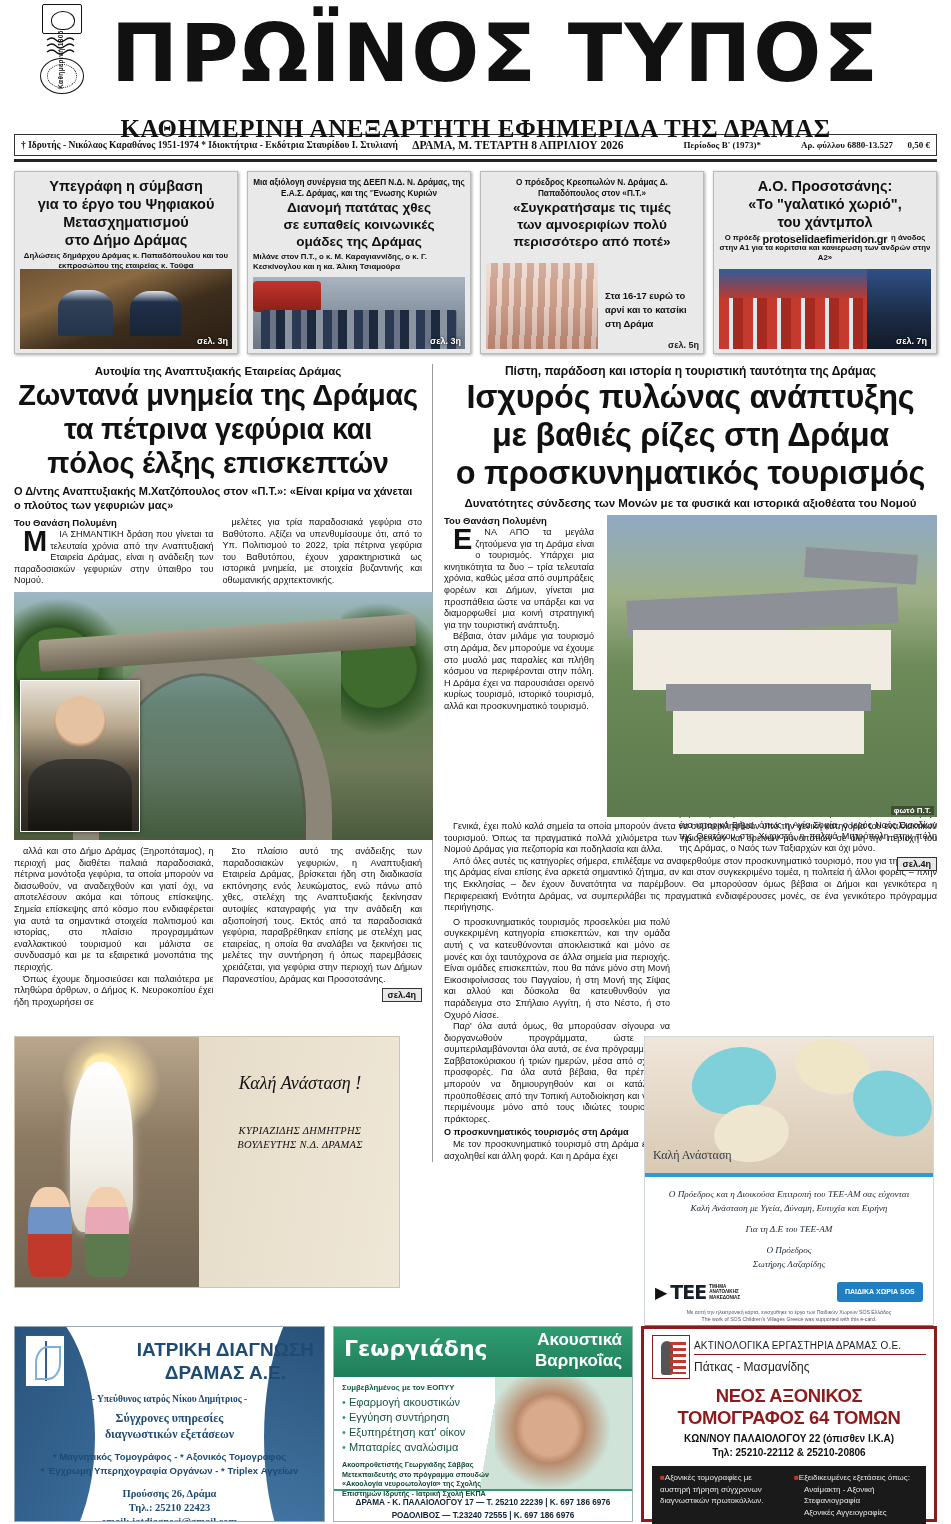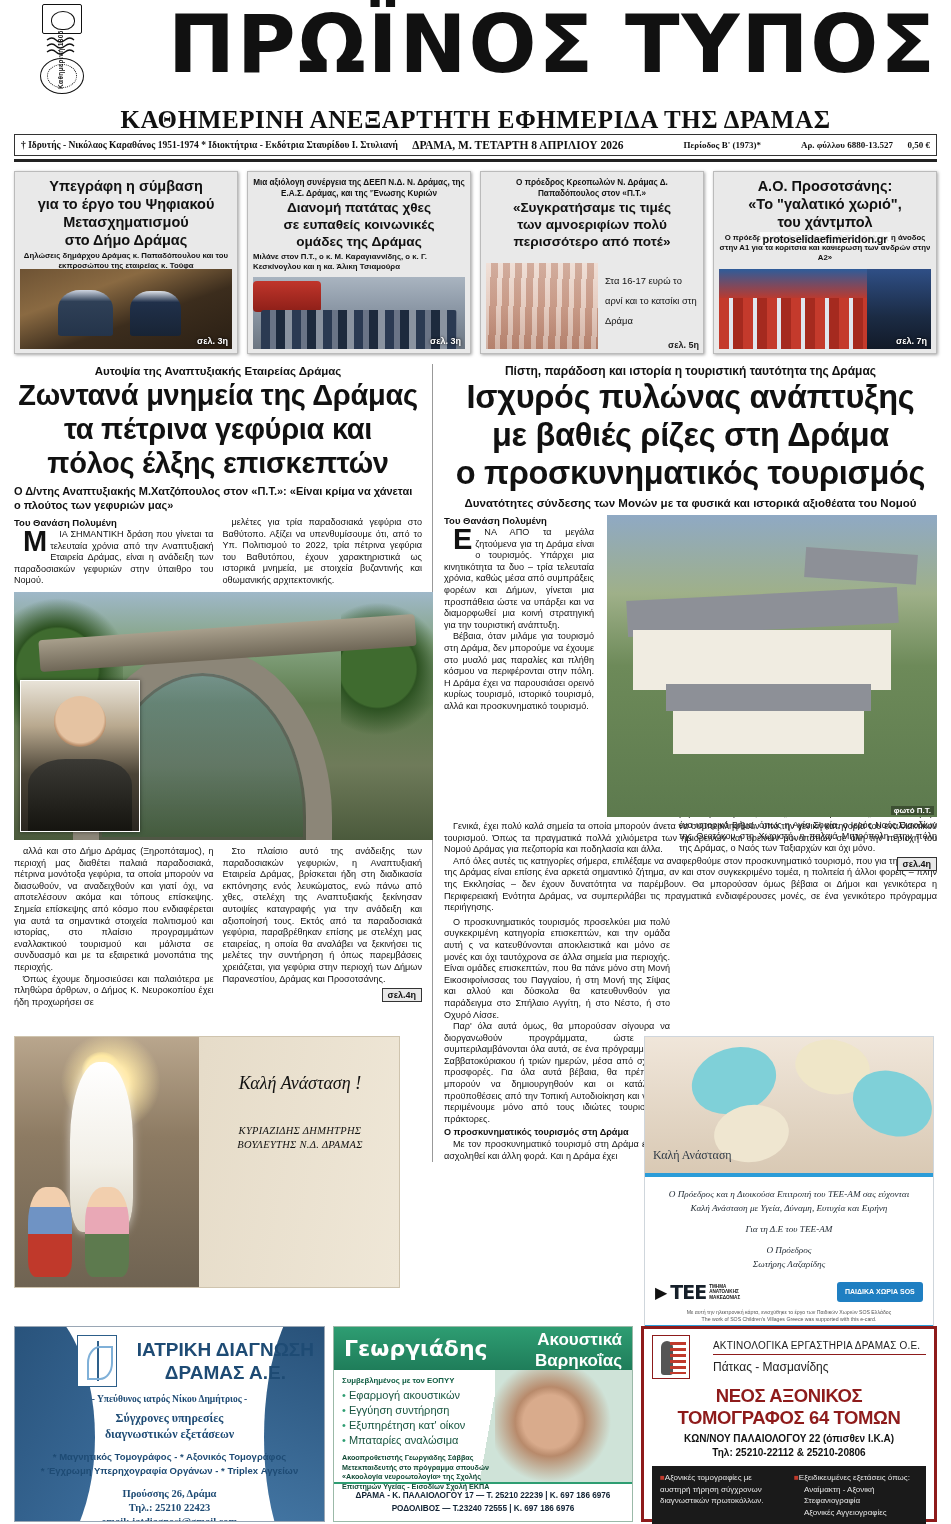--- a/index.html
+++ b/index.html
@@ -40,24 +40,24 @@
     content:""; position:absolute; left:6px; top:5px; right:6px; bottom:5px;
     border:1px dotted #111; border-radius:50%;
   }
   .stamp-vert {
     position: absolute; left: -14px; top: 52px; width: 76px;
     transform: rotate(-90deg); transform-origin: center;
     font-size: 6.5px; letter-spacing: .4px; font-weight: bold; white-space: nowrap;
     text-align: center;
   }
   .paper-title {
-    text-align: right; font-weight: bold; letter-spacing: 2px;
+    text-align: center; font-weight: bold; letter-spacing: 2px;
     font-size: 80px; line-height: 86px; padding-left: 40px;
     font-family: "DejaVu Sans", sans-serif;
-    margin: 0; padding-top: 2px;
+    margin: 0; padding-top: 11px;
   }
   .paper-sub {
     text-align: center; font-family: "Liberation Serif", serif;
     font-weight: bold; font-size: 25px; letter-spacing: .6px;
     margin-top: 18px;
   }
 
   
   .infobar {
     border: 1px solid #333; height: 22px; margin-top: 8px;
@@ -259,53 +259,53 @@
 
   
   .ad-row-bot { display: flex; gap: 8px; margin-top: 8px; height: 196px; }
   .ad1 { flex: 0 0 311px; border:1px solid #9aa7b5; background:#fff; position:relative; overflow:hidden;
          padding: 8px 10px; font-family:"Liberation Serif",serif; text-align:center;}
   .ad1:before{content:"";position:absolute;left:-70px;top:-30px;width:150px;height:280px;
      background:linear-gradient(120deg,#21486e,#3d6f9e);border-radius:50%;}
   .ad1:after{content:"";position:absolute;right:-60px;top:-40px;width:120px;height:300px;
      background:linear-gradient(200deg,#21486e,#4a7fae);border-radius:50%;}
   .ad1-inner{position:relative;z-index:2;}
-  .ad1-head{display:flex;align-items:center;justify-content:flex-end;gap:20px;}
+  .ad1-head{display:flex;align-items:center;justify-content:space-between;gap:20px;}
   .caduceus{width:40px;height:52px;border:1.4px solid #2d5f8a;position:relative;background:#fff;}
   .caduceus:before{content:"";position:absolute;left:50%;top:5px;bottom:5px;width:2px;background:#2d5f8a;}
   .caduceus:after{content:"";position:absolute;left:9px;top:10px;width:22px;height:30px;
      border:2px solid #7fb0d8;border-radius:50% 0 50% 0;}
   .ad1-title{font-family:"Liberation Sans",sans-serif;font-weight:bold;font-size:19px;color:#1e4b74;line-height:23px;}
   .ad1-doc{font-size:9.5px;font-weight:bold;color:#1e4b74;margin-top:7px;}
   .ad1-serv{font-size:12px;font-weight:bold;color:#1e4b74;line-height:16px;margin-top:6px;}
   .ad1-list{font-size:9.5px;font-weight:bold;color:#1e4b74;line-height:14px;margin-top:8px;
     font-family:"Liberation Sans",sans-serif;}
   .ad1-contact{font-size:10.5px;font-weight:bold;color:#1e4b74;line-height:14px;margin-top:9px;}
 
   .ad2 { flex: 0 0 300px; border:1px solid #9bb9a8; background:#fff; position:relative; overflow:hidden;}
-  .ad2-top{height:43px;background:linear-gradient(180deg,#2e9d72,#1f7d5a);position:relative;}
+  .ad2-top{height:50px;background:linear-gradient(180deg,#2e9d72,#1f7d5a);position:relative;}
   .ad2-brand{position:absolute;left:10px;top:9px;color:#fff;font-size:22px;font-weight:bold;
     font-family:"DejaVu Sans",sans-serif;}
   .ad2-right{position:absolute;right:10px;top:2px;color:#fff;font-size:17px;font-weight:bold;
     text-align:right;line-height:21px;}
   .ad2-mid{position:relative;height:112px;padding:6px 8px;
     background:linear-gradient(100deg,#ffffff 0 52%, #cfe3d8 52% 100%);}
   .ad2-eopyy{font-size:7.8px;font-weight:bold;color:#0f5c42;}
   .ad2-ul{list-style:none;margin:3px 0 0;padding:0;}
   .ad2-ul li{font-size:11px;color:#17543f;line-height:15px;}
   .ad2-ul li:before{content:"\2022  ";color:#2e9d72;}
   .ad2-fine{font-size:7.2px;font-weight:bold;color:#124a36;line-height:9.5px;margin-top:5px;}
   .ad2-ear{position:absolute;right:0;top:0;width:46%;height:100%;
     background:radial-gradient(circle at 40% 46%, #d9ab8c 0 26%, #b88a6b 34%, #cfe3d8 60%);}
   .ad2-bot{border-top:2px solid #2e9d72;text-align:center;font-size:8.2px;font-weight:bold;
     color:#123;line-height:13px;padding:5px 4px;}
 
   .ad3 { flex: 1 1 auto; border:3px solid #8e1b1b; background:#fff; position:relative;
          padding:6px 8px; text-align:center;}
-  .ad3-head{display:flex;align-items:center;gap:23px;}
+  .ad3-head{display:flex;align-items:center;gap:4px;}
   .ad3-icon{width:38px;height:44px;border:1.4px solid #8e1b1b;position:relative;flex:0 0 38px;}
   .ad3-icon:before{content:"";position:absolute;left:8px;top:5px;width:12px;height:34px;
     background:#555;border-radius:6px 6px 3px 3px;}
   .ad3-icon:after{content:"";position:absolute;right:3px;top:6px;width:16px;height:32px;
     background:repeating-linear-gradient(180deg,#c0392b 0 3px,transparent 3px 6px);}
   .ad3-h1{font-size:10px;color:#222;letter-spacing:.2px;}
   .ad3-h2{font-size:12px;color:#222;margin-top:5px;}
   .ad3-title{font-size:18.5px;font-weight:bold;color:#8e1b1b;margin-top:6px;letter-spacing:-.4px;}
   .ad3-addr{font-size:10px;font-weight:bold;color:#111;line-height:14px;margin-top:3px;}
   .ad3-black{background:#1a1a1a;color:#e8e8e8;display:flex;gap:10px;padding:6px 8px;margin-top:6px;text-align:left;}
@@ -375,21 +375,21 @@
     </div>
 
     <div class="teaser">
       <div class="t-kicker">Ο πρόεδρος Κρεοπωλών Ν. Δράμας  Δ. Παπαδόπουλος στον «Π.Τ.»</div>
       <div class="t-head sm">«Συγκρατήσαμε τις τιμές</div>
       <div class="t-head sm">των αμνοεριφίων πολύ</div>
       <div class="t-head sm">περισσότερο από ποτέ»</div>
       <div style="position:absolute;left:5px;bottom:4px;width:112px;height:86px">
         <div class="ph ph3"></div>
       </div>
-      <div style="position:absolute;left:124px;right:2px;bottom:22px;font-size:9.4px;font-weight:normal;line-height:20px">Στα 16-17 ευρώ το αρνί και το κατσίκι στη Δράμα</div>
+      <div style="position:absolute;left:124px;right:2px;bottom:22px;font-size:9.4px;font-weight:bold;line-height:14px">Στα 16-17 ευρώ το αρνί και το κατσίκι στη Δράμα</div>
       <span class="pg dark">σελ. 5η</span>
     </div>
 
     <div class="teaser">
       <div class="t-head">Α.Ο. Προσοτσάνης:</div>
       <div class="t-head">«Το "γαλατικό χωριό",</div>
       <div class="t-head">του χάντμπολ</div>
       <div class="t-sub c">Ο πρόεδρος του Α.Ο.Π. στον «Π.Τ»: «Στόχος η άνοδος στην Α1 για τα κορίτσια και καθιέρωση των ανδρών στην Α2»</div>
       <div class="wm">protoselidaefimeridon.gr</div>
       <div class="t-photo" style="height:80px">
@@ -591,21 +591,21 @@
           <ul class="ad2-ul">
             <li>Εφαρμογή ακουστικών</li>
             <li>Εγγύηση συντήρηση</li>
             <li>Εξυπηρέτηση κατ' οίκον</li>
             <li>Μπαταρίες αναλώσιμα</li>
           </ul>
           <div class="ad2-fine">
             <div>Ακοοπροθετιστής Γεωργιάδης Σάββας</div>
             <div>Μετεκπαιδευτής στο πρόγραμμα σπουδών</div>
             <div>«Ακοολογία νευροωτολογία» της Σχολής</div>
-            <div>Επιστημών Υγείας - Εισοδίων Σχολή ΕΚΠΑ</div>
+            <div>Επιστημών Ιδρυτής - Ιατρική Σχολή ΕΚΠΑ</div>
           </div>
         </div>
       </div>
       <div class="ad2-bot">
         <div>ΔΡΑΜΑ - Κ. ΠΑΛΑΙΟΛΟΓΟΥ 17 — Τ. 25210 22239 | Κ. 697 186 6976</div>
         <div>ΡΟΔΟΛΙΒΟΣ — Τ.23240 72555 | Κ. 697 186 6976</div>
       </div>
     </div>
 
     <div class="ad3">

